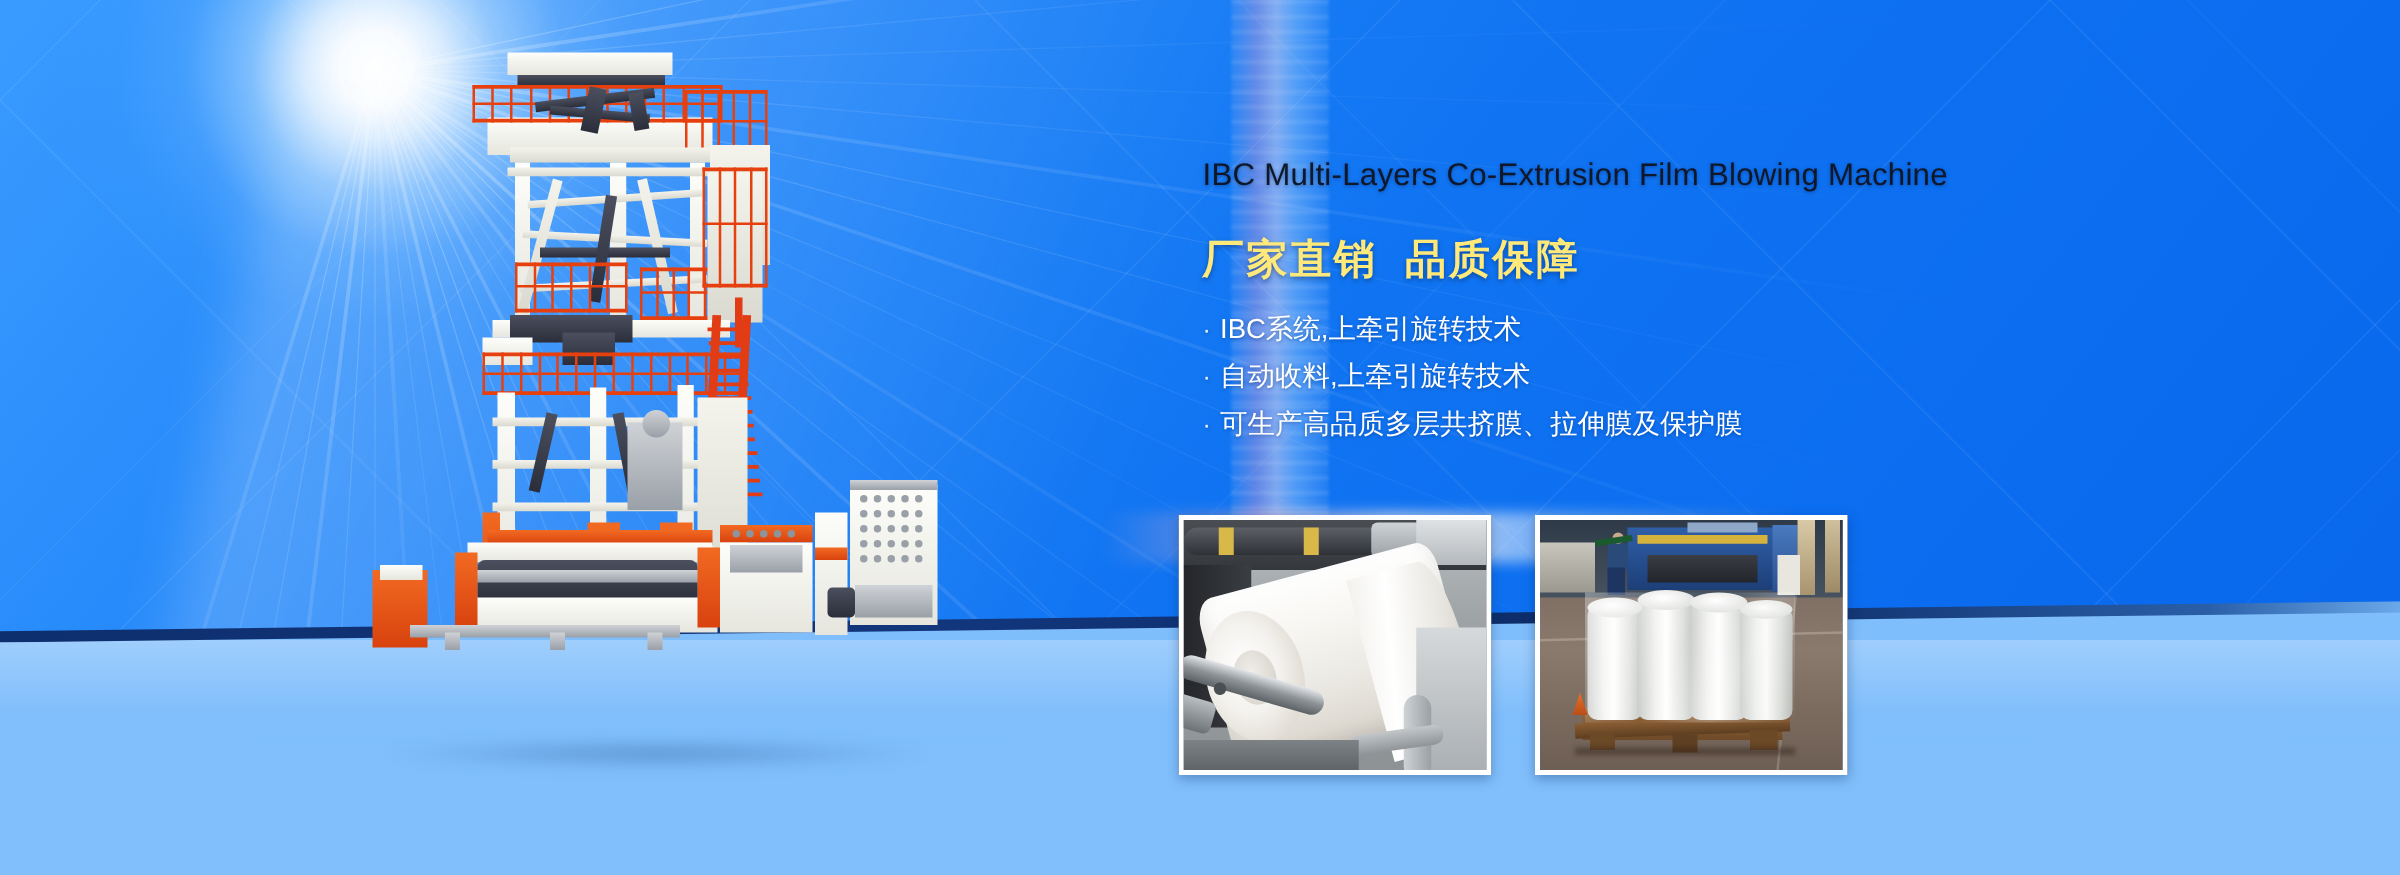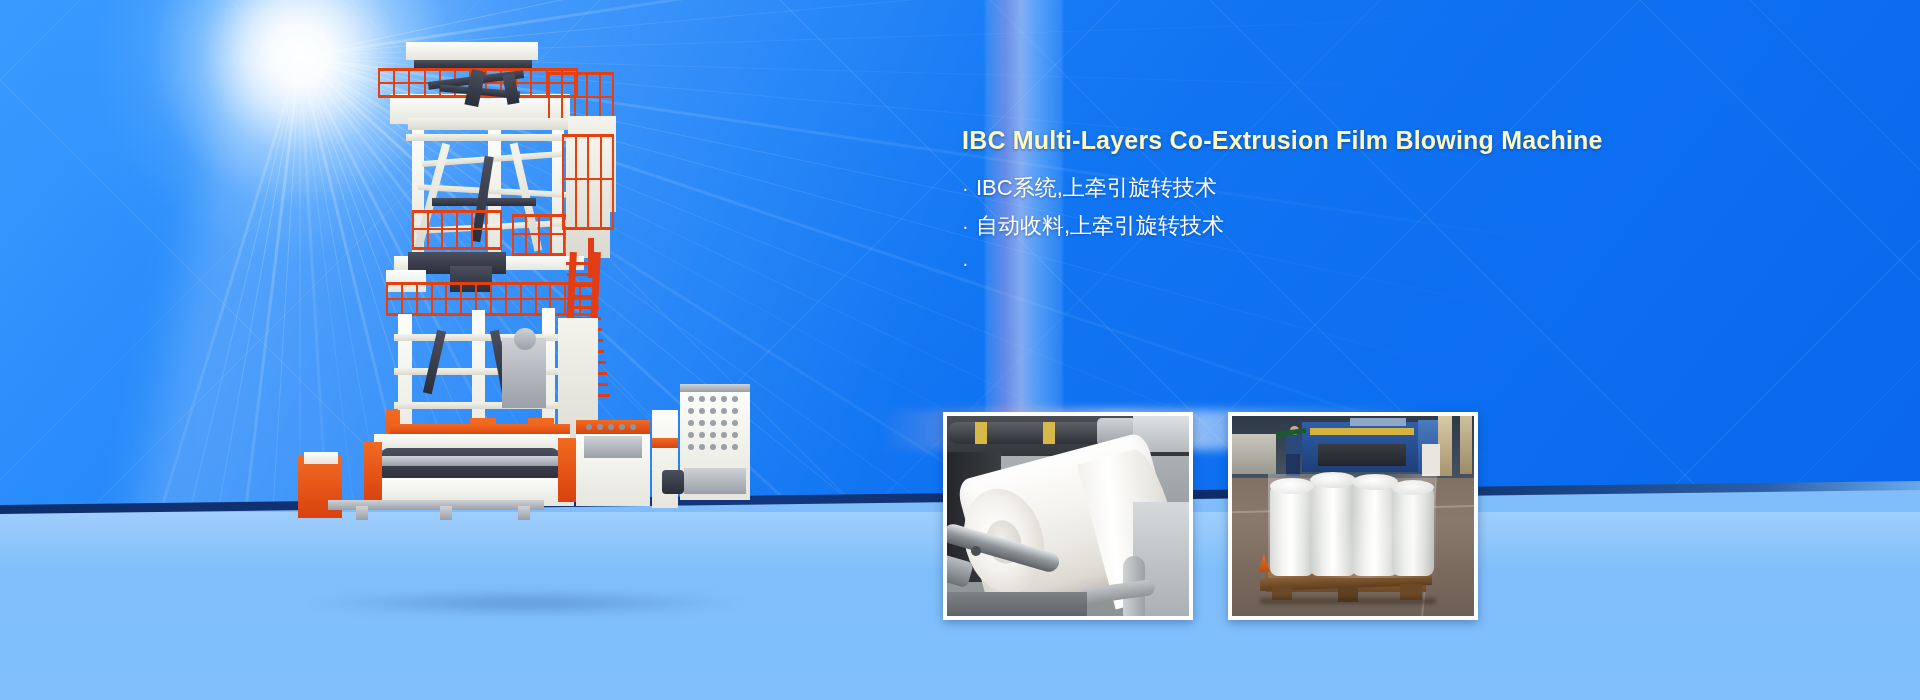--- a/index.html
+++ b/index.html
@@ -165,22 +165,22 @@
     -webkit-background-clip:text;
     background-clip:text;
     color:transparent;
     -webkit-text-stroke:0.6px rgba(150,95,10,.55);
     filter:drop-shadow(0 2px 2px rgba(10,45,105,.55));
   }
 
   .subtitle{
     margin-top:6px;
     font-size:25px;
-    font-weight:700;
-    color:#fef9c3;
+    font-weight:400;
+    color:#0f172a;
     letter-spacing:.2px;
     white-space:nowrap;
     text-shadow:0 1px 3px rgba(8,40,95,.50);
   }
 
   .tagline{
     margin-top:30px;
     font-size:33px;
     font-weight:700;
     color:#ffe97a;
@@ -517,29 +517,33 @@
         <div class="pp" style="left: 36px; top: 58px; width: 168px; height: 104px; background: linear-gradient(120deg, rgba(255, 255, 255, 0.34), rgba(255, 255, 255, 0) 45%, rgba(255, 255, 255, 0.26) 70%, rgba(255, 255, 255, 0));"></div>
         <div class="pp" style="left: 26px; top: 138px; width: 12px; height: 18px; background: linear-gradient(rgb(232, 114, 42), rgb(184, 77, 22)); clip-path: polygon(50% 0px, 100% 100%, 0px 100%);"></div>
       </div>
   </div>
 
   <div class="copy">
 
 
     <div class="subtitle">IBC Multi-Layers Co-Extrusion Film Blowing Machine</div>
 
+    <div class="tagline">
+      <span>厂家直销</span><span class="sp"></span><span>品质保障</span>
+    </div>
 
     <ul class="bullets" id="bullets">
         <li>
           <span class="dot">·</span>
           <span>IBC系统,上牵引旋转技术</span>
         </li>
         <li>
           <span class="dot">·</span>
           <span>自动收料,上牵引旋转技术</span>
         </li>
         <li>
           <span class="dot">·</span>
+          <span>可生产高品质多层共挤膜、拉伸膜及保护膜</span>
         </li>
       </ul>
 
   </div>
 </div>
 
 </body></html>

